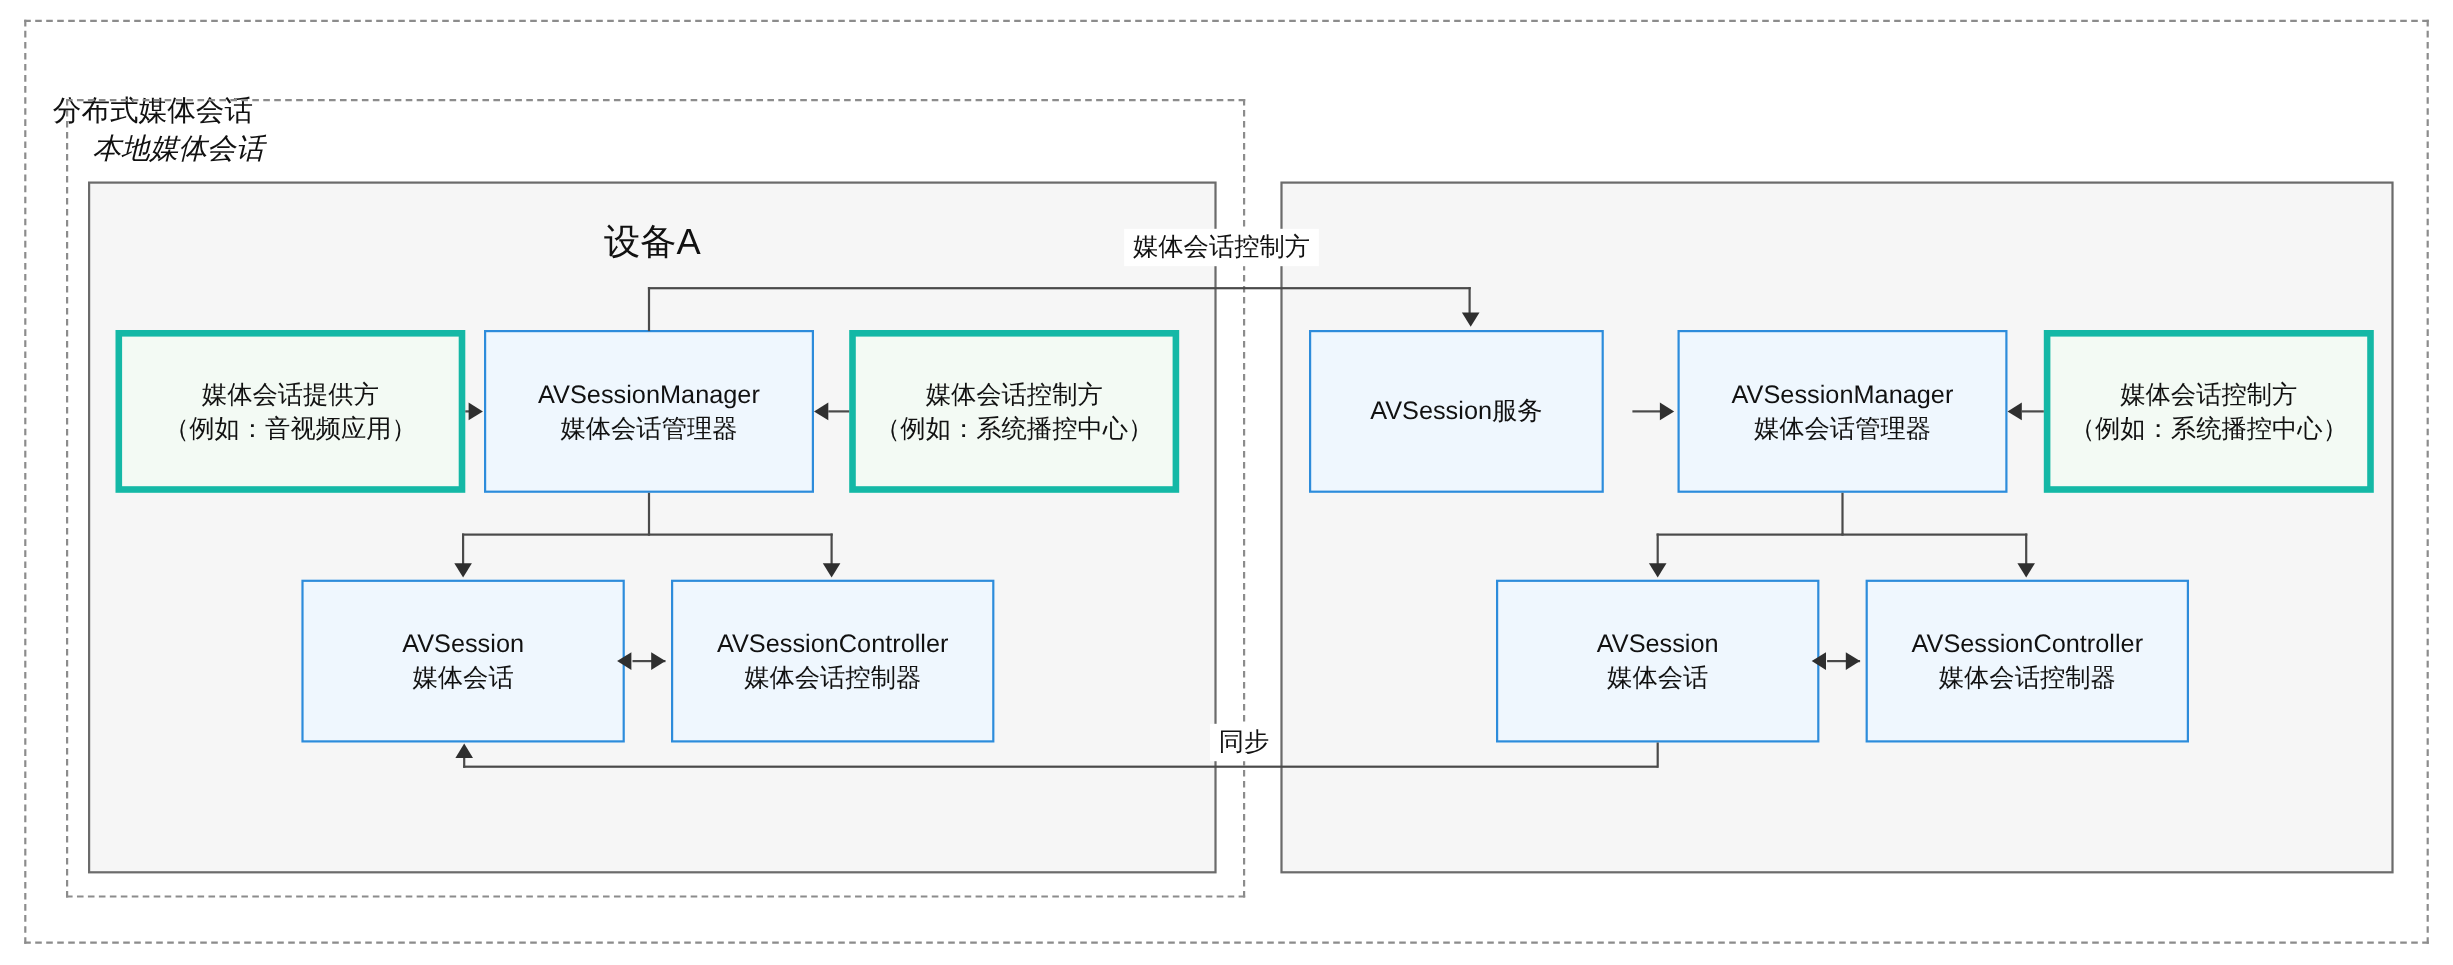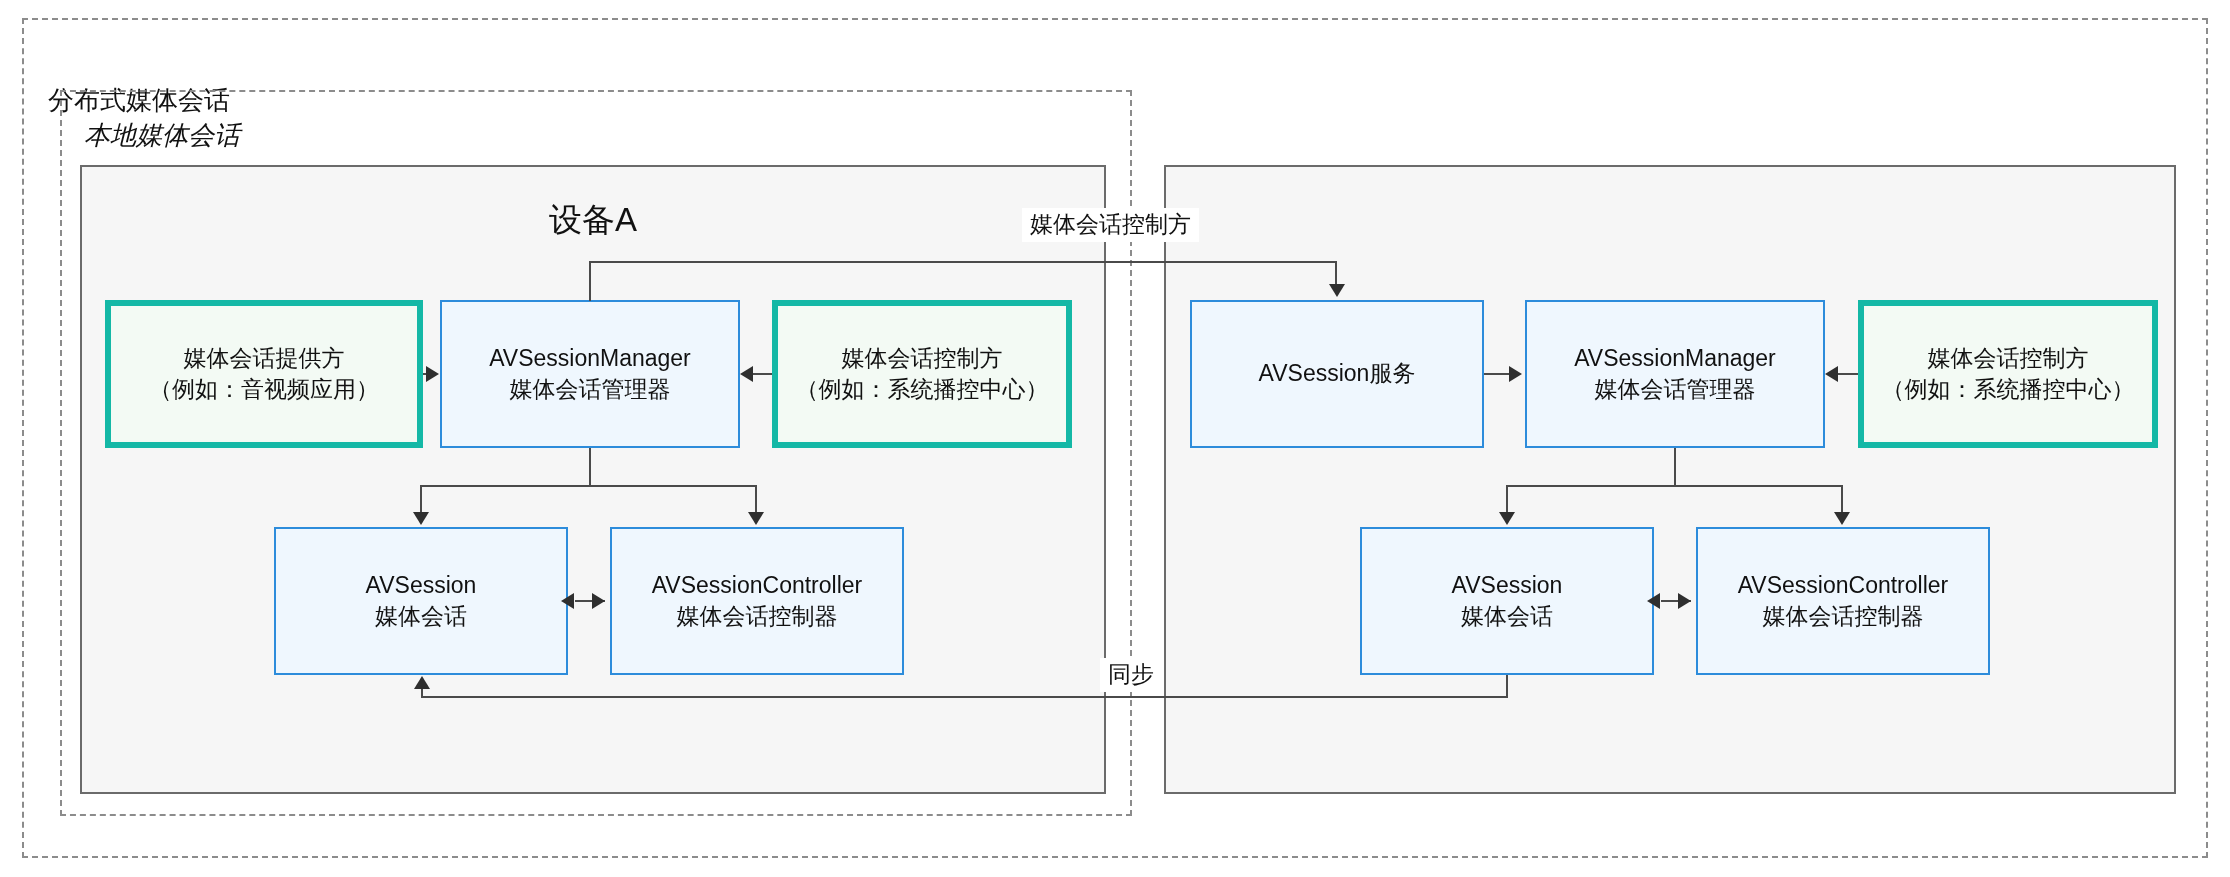--- a/index.html
+++ b/index.html
@@ -134,21 +134,21 @@
     <span class="l2">媒体会话</span>
   </div>
 
   <div class="node blue" style="left:610px;top:527px;width:294px;height:148px;">
     <span class="l1">AVSessionController</span>
     <span class="l2">媒体会话控制器</span>
   </div>
 
   <div class="device" style="left:1164px;top:165px;width:1012px;height:629px;"></div>
 
-  <div class="node blue" style="left:1190px;top:300px;width:294px;height:148px;">
+  <div class="node blue" style="left:1190px;top:300px;width:268px;height:148px;">
     <span class="l1">AVSession服务</span>
   </div>
 
   <div class="node blue" style="left:1525px;top:300px;width:300px;height:148px;">
     <span class="l1">AVSessionManager</span>
     <span class="l2">媒体会话管理器</span>
   </div>
 
   <div class="node green" style="left:1858px;top:300px;width:300px;height:148px;">
     <span class="l1">媒体会话控制方</span>

